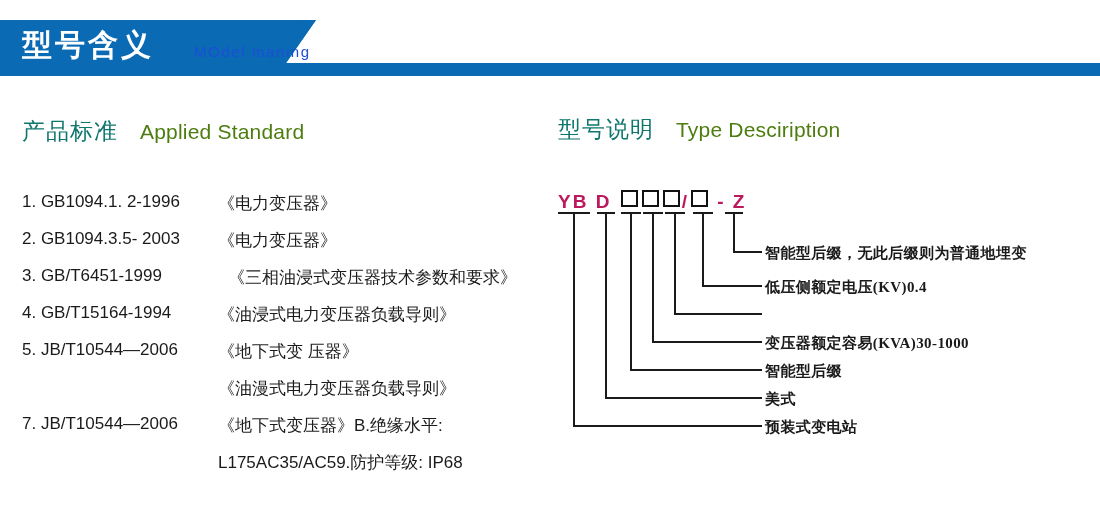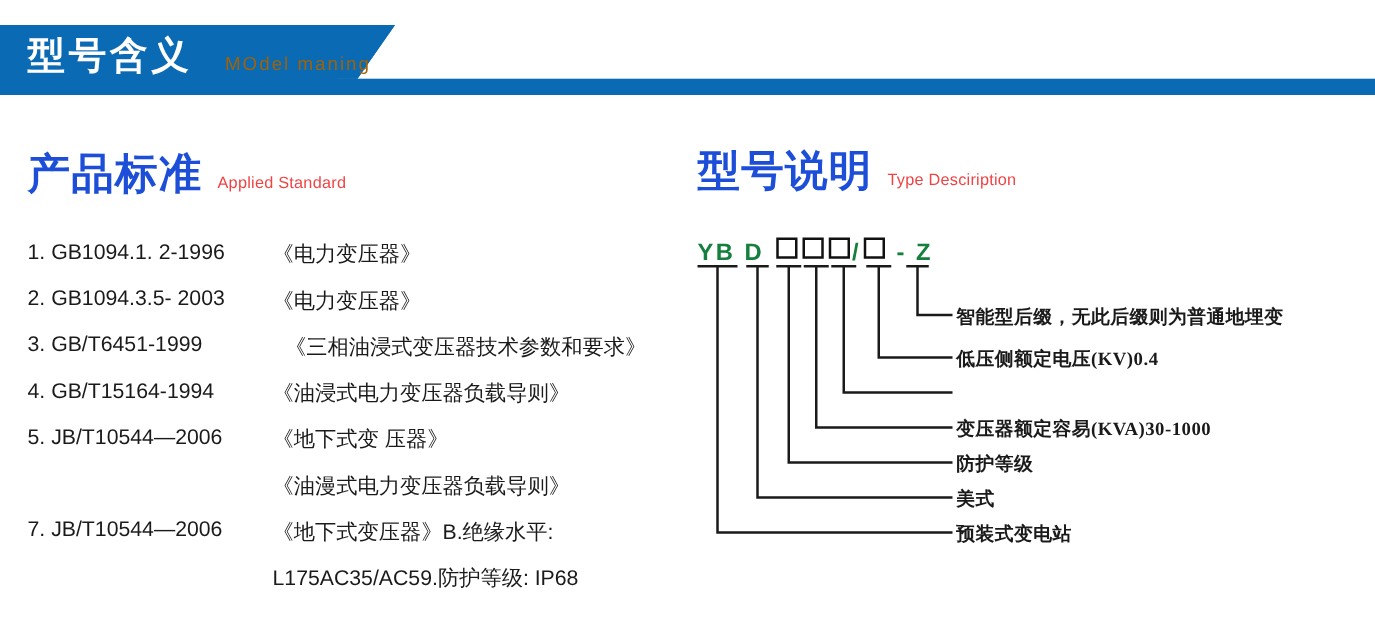--- a/index.html
+++ b/index.html
@@ -36,43 +36,43 @@
     top: 8px;
     font-size: 30px;
     font-weight: bold;
     color: #ffffff;
     letter-spacing: 3px;
     line-height: 34px;
     white-space: nowrap;
   }
   .banner-sub {
     position: absolute;
-    left: 180px;
+    left: 194px;
     top: 23px;
     font-size: 15px;
-    color: #a16207;
+    color: #1d4ed8;
     letter-spacing: 1.6px;
     white-space: nowrap;
   }
 
   
   .sec-head {
     position: absolute;
     white-space: nowrap;
   }
   .sec-head .cn {
-    font-size: 34px;
-    font-weight: bold;
-    color: #1d4ed8;
+    font-size: 23px;
+    font-weight: normal;
+    color: #0f766e;
     letter-spacing: 1px;
   }
   .sec-head .en {
-    font-size: 13px;
-    color: #ef4444;
-    margin-left: 12px;
+    font-size: 21px;
+    color: #4d7c0f;
+    margin-left: 22px;
     letter-spacing: 0.2px;
   }
   #heading-standard { left: 22px; top: 116px; }
   #heading-type     { left: 558px; top: 114px; }
 
   
   .std-list {
     position: absolute;
     left: 22px;
     top: 192px;
@@ -110,21 +110,21 @@
     width: 540px;
     height: 250px;
   }
   .code-line {
     position: absolute;
     left: 2px;
     top: 0px;
     font-size: 19px;
     font-weight: bold;
     letter-spacing: 2px;
-    color: #15803d;
+    color: #be185d;
     white-space: nowrap;
   }
   .code-line .box {
     display: inline-block;
     width: 13px;
     height: 13px;
     border: 2px solid #111111;
     vertical-align: 1px;
     margin: 0 2px;
   }
@@ -228,16 +228,16 @@
 
       <polyline points="147,23 147,96 205,96"></polyline>
 
       <polyline points="178,23 178,62 205,62"></polyline>
     </g>
   </svg>
 
   <div class="lead-label" style="left:209px; top:54px;">智能型后缀，无此后缀则为普通地埋变</div>
   <div class="lead-label" style="left:209px; top:88px;">低压侧额定电压(KV)0.4</div>
   <div class="lead-label" style="left:209px; top:144px;">变压器额定容易(KVA)30-1000</div>
-  <div class="lead-label" style="left:209px; top:172px;">防护等级</div>
+  <div class="lead-label" style="left:209px; top:172px;">智能型后缀</div>
   <div class="lead-label" style="left:209px; top:200px;">美式</div>
   <div class="lead-label" style="left:209px; top:228px;text-align:right;">预装式变电站</div>
 </div>
 
 </body></html>

